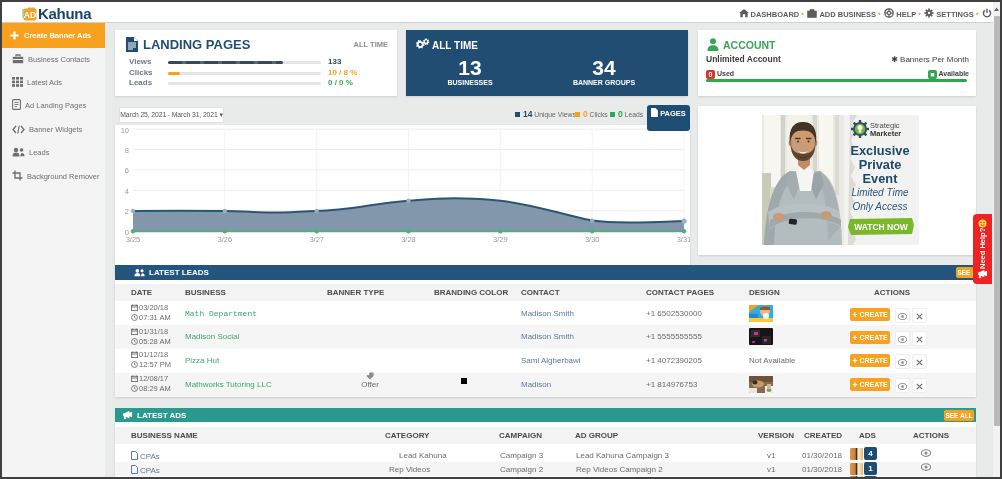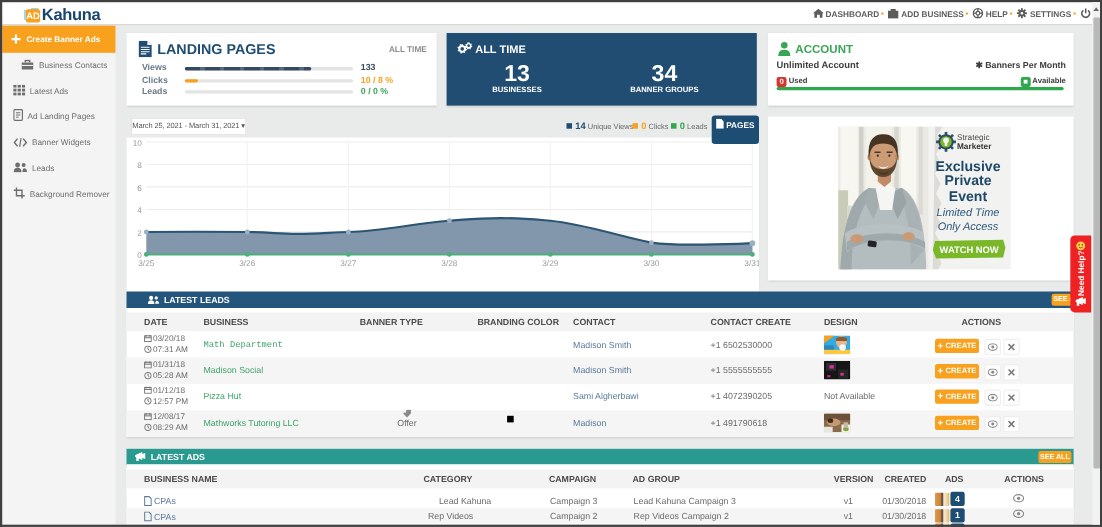--- a/index.html
+++ b/index.html
@@ -32,21 +32,21 @@
 .lprow .track{position:absolute;left:53px;top:4px;width:153px;height:3px;background:#e4e4e4;border-radius:2px;}
 .lprow .fill{position:absolute;left:0;top:0;height:3px;border-radius:2px;}
 .lprow .val{position:absolute;left:213px;top:0;text-align:center;}
 #alltime{left:406px;top:30px;width:282px;height:66px;background:#214d72;color:#fff;}
 #alltime .hd{position:absolute;left:26px;top:10px;font-size:10px;font-weight:bold;}
 #alltime .num{position:absolute;top:26px;width:128px;text-align:center;font-size:21px;font-weight:bold;}
 #alltime .cap{position:absolute;top:49px;width:128px;text-align:center;font-size:7px;font-weight:bold;}
 #account{left:698px;top:30px;width:278px;height:66px;}
 #account .hd{position:absolute;left:25px;top:9px;font-size:10.5px;font-weight:bold;color:#3aa655;}
 #account .ul{position:absolute;left:8px;top:24px;font-size:8.5px;font-weight:bold;color:#3d3d3d;}
-#account .bpm{position:absolute;right:7px;top:25px;font-size:8px;font-weight:bold;color:#3d3d3d;margin-left:36px;}
+#account .bpm{position:absolute;right:7px;top:25px;font-size:8px;font-weight:normal;color:#3d3d3d;margin-left:36px;}
 #account .badge{display:inline-block;width:9px;height:9px;border-radius:2px;font-size:7px;color:#fff;text-align:center;line-height:9px;font-weight:bold;vertical-align:-1px;}
 #account .used{position:absolute;left:8px;top:40px;font-size:7px;font-weight:bold;color:#3d3d3d;}
 #account .avail{position:absolute;right:7px;top:40px;font-size:7px;font-weight:bold;color:#3d3d3d;}
 #account .gbar{position:absolute;left:8px;top:49px;width:261px;height:3px;background:#2ea74d;border-radius:2px;}
 
 #ddate{left:119px;top:107px;width:103px;height:14px;background:#fff;border:1px solid #e2e2e2;font-size:6.8px;letter-spacing:-0.1px;color:#555;line-height:14px;text-align:center;z-index:2;white-space:nowrap;overflow:hidden;}
 #legend{left:515px;top:106px;width:130px;height:16px;font-size:6.8px;color:#666;z-index:2;}
 #legend .lgroup{position:absolute;top:0;height:16px;line-height:16px;white-space:nowrap;}
 #legend .sq{display:inline-block;width:5px;height:5px;vertical-align:0px;margin-right:3px;}
 #legend b{font-size:8.5px;}
@@ -129,21 +129,21 @@
         <path d="M6,1 V6" stroke="#5c5c5c" stroke-width="1.7"></path>
         <path d="M3.4,2.8 A4.3,4.3 0 1 0 8.6,2.8" fill="none" stroke="#5c5c5c" stroke-width="1.7"></path>
       </svg>
   </div>
 </div>
 
 <div class="abs" id="sidebar">
   <div id="sbactive"><svg width="9" height="9" viewBox="0 0 10 10">
         <path d="M5,0.5 V9.5 M0.5,5 H9.5" stroke="#fff" stroke-width="2.2"></path>
       </svg>Create Banner Ads</div>
-  <div class="sbitem" style="top:24.5px;text-align:center;"><svg width="12" height="10" viewBox="0 0 12 10">
+  <div class="sbitem" style="top:24.5px;"><svg width="12" height="10" viewBox="0 0 12 10">
         <path d="M0.8,2.8 h10.4 v6.4 h-10.4 z" fill="#6e6e6e"></path>
         <path d="M4,2.5 v-1.5 h4 v1.5" fill="none" stroke="#6e6e6e" stroke-width="1.3"></path>
         <rect x="0.8" y="5" width="10.4" height="1" fill="#f4f4f4"></rect>
       </svg>Business Contacts</div>
   <div class="sbitem" style="top:48px;"><svg width="11" height="10" viewBox="0 0 11 10">
         <g fill="#6e6e6e">
           <rect x="0" y="0" width="3" height="2.6"></rect>
           <rect x="4" y="0" width="3" height="2.6"></rect>
           <rect x="8" y="0" width="3" height="2.6"></rect>
           <rect x="0" y="3.6" width="3" height="2.6"></rect>
@@ -373,21 +373,21 @@
     </svg>LATEST LEADS
   <div class="seeall">SEE ALL</div>
 </div>
 <div class="abs" id="leadstable">
   <div class="throw" style="top:4px;height:17px;"></div>
   <div class="tcell" style="left:16px;top:8px;">DATE</div>
   <div class="tcell" style="left:70px;top:8px;">BUSINESS</div>
   <div class="tcell" style="left:212px;top:8px;">BANNER TYPE</div>
   <div class="tcell" style="left:319px;top:8px;">BRANDING COLOR</div>
   <div class="tcell" style="left:406px;top:8px;">CONTACT</div>
-  <div class="tcell" style="left:531px;top:8px;">CONTACT CREATE</div>
+  <div class="tcell" style="left:531px;top:8px;">CONTACT PAGES</div>
   <div class="tcell" style="left:634px;top:8px;">DESIGN</div>
   <div class="tcell" style="left:759px;top:8px;">ACTIONS</div>
   <div class="row-even" style="top:45px;height:24px;"></div>
   <div class="row-even" style="top:92.5px;height:24px;"></div>
 
   <div class="cell datec" style="left:16px;top:23px;"><svg width="7" height="7" viewBox="0 0 8 8" style="vertical-align:-1px;margin-right:1px;">
         <rect x="0.5" y="1.5" width="7" height="6" fill="none" stroke="#6b6b6b" stroke-width="1"></rect>
         <path d="M2,0.5 v2 M6,0.5 v2 M0.5,3.5 h7" stroke="#6b6b6b" stroke-width="1"></path>
       </svg>03/20/18<br><svg width="7" height="7" viewBox="0 0 8 8" style="vertical-align:-1px;margin-right:1px;">
         <circle cx="4" cy="4" r="3.4" fill="none" stroke="#6b6b6b" stroke-width="1"></circle>
@@ -469,21 +469,21 @@
         <path d="M4,2 V4 L5.5,5" fill="none" stroke="#6b6b6b" stroke-width="1"></path>
       </svg>08:29 AM</div>
   <div class="cell biz" style="left:70px;top:100px;">Mathworks Tutoring LLC</div>
   <svg class="abs" style="left:251px;top:92px;" width="8" height="8" viewBox="0 0 9 9">
       <path d="M0.5,0.5 h4 l4,4 -4,4 -4,-4 z" fill="#8a8a8a" transform="rotate(90 4.5 4.5)"></path>
       <circle cx="2.6" cy="2.6" r="1" fill="#fff"></circle>
     </svg>
   <div class="cell" style="left:245px;top:100px;width:20px;text-align:center;">Offer</div>
   <div class="abs" style="left:346px;top:98px;width:6px;height:6px;background:#000;"></div>
   <div class="cell contact" style="left:406px;top:100px;">Madison</div>
-  <div class="cell" style="left:531px;top:100px;">+1 491790618</div>
+  <div class="cell" style="left:531px;top:100px;">+1 814976753</div>
   <svg class="thumb" style="left:634px;top:96px;" width="24" height="17" viewBox="0 0 24 17">
       <rect width="24" height="17" fill="#8a6a4c"></rect>
       <path d="M0,0 h24 v6 h-24 z" fill="#6d5138"></path>
       <ellipse cx="9" cy="8" rx="6" ry="3.5" fill="#c59a70"></ellipse>
       <ellipse cx="6" cy="6.5" rx="2.5" ry="2" fill="#3c2c1c"></ellipse>
       <path d="M0,12 h8 v5 h-8 z" fill="#e8e4de"></path>
       <path d="M16,10 h8 v7 h-8 z" fill="#f3efe9"></path>
       <ellipse cx="20" cy="14" rx="2.5" ry="2" fill="#7aa83e"></ellipse>
       <rect x="18" y="8" width="4" height="5" fill="#c9b9a2"></rect>
     </svg>

